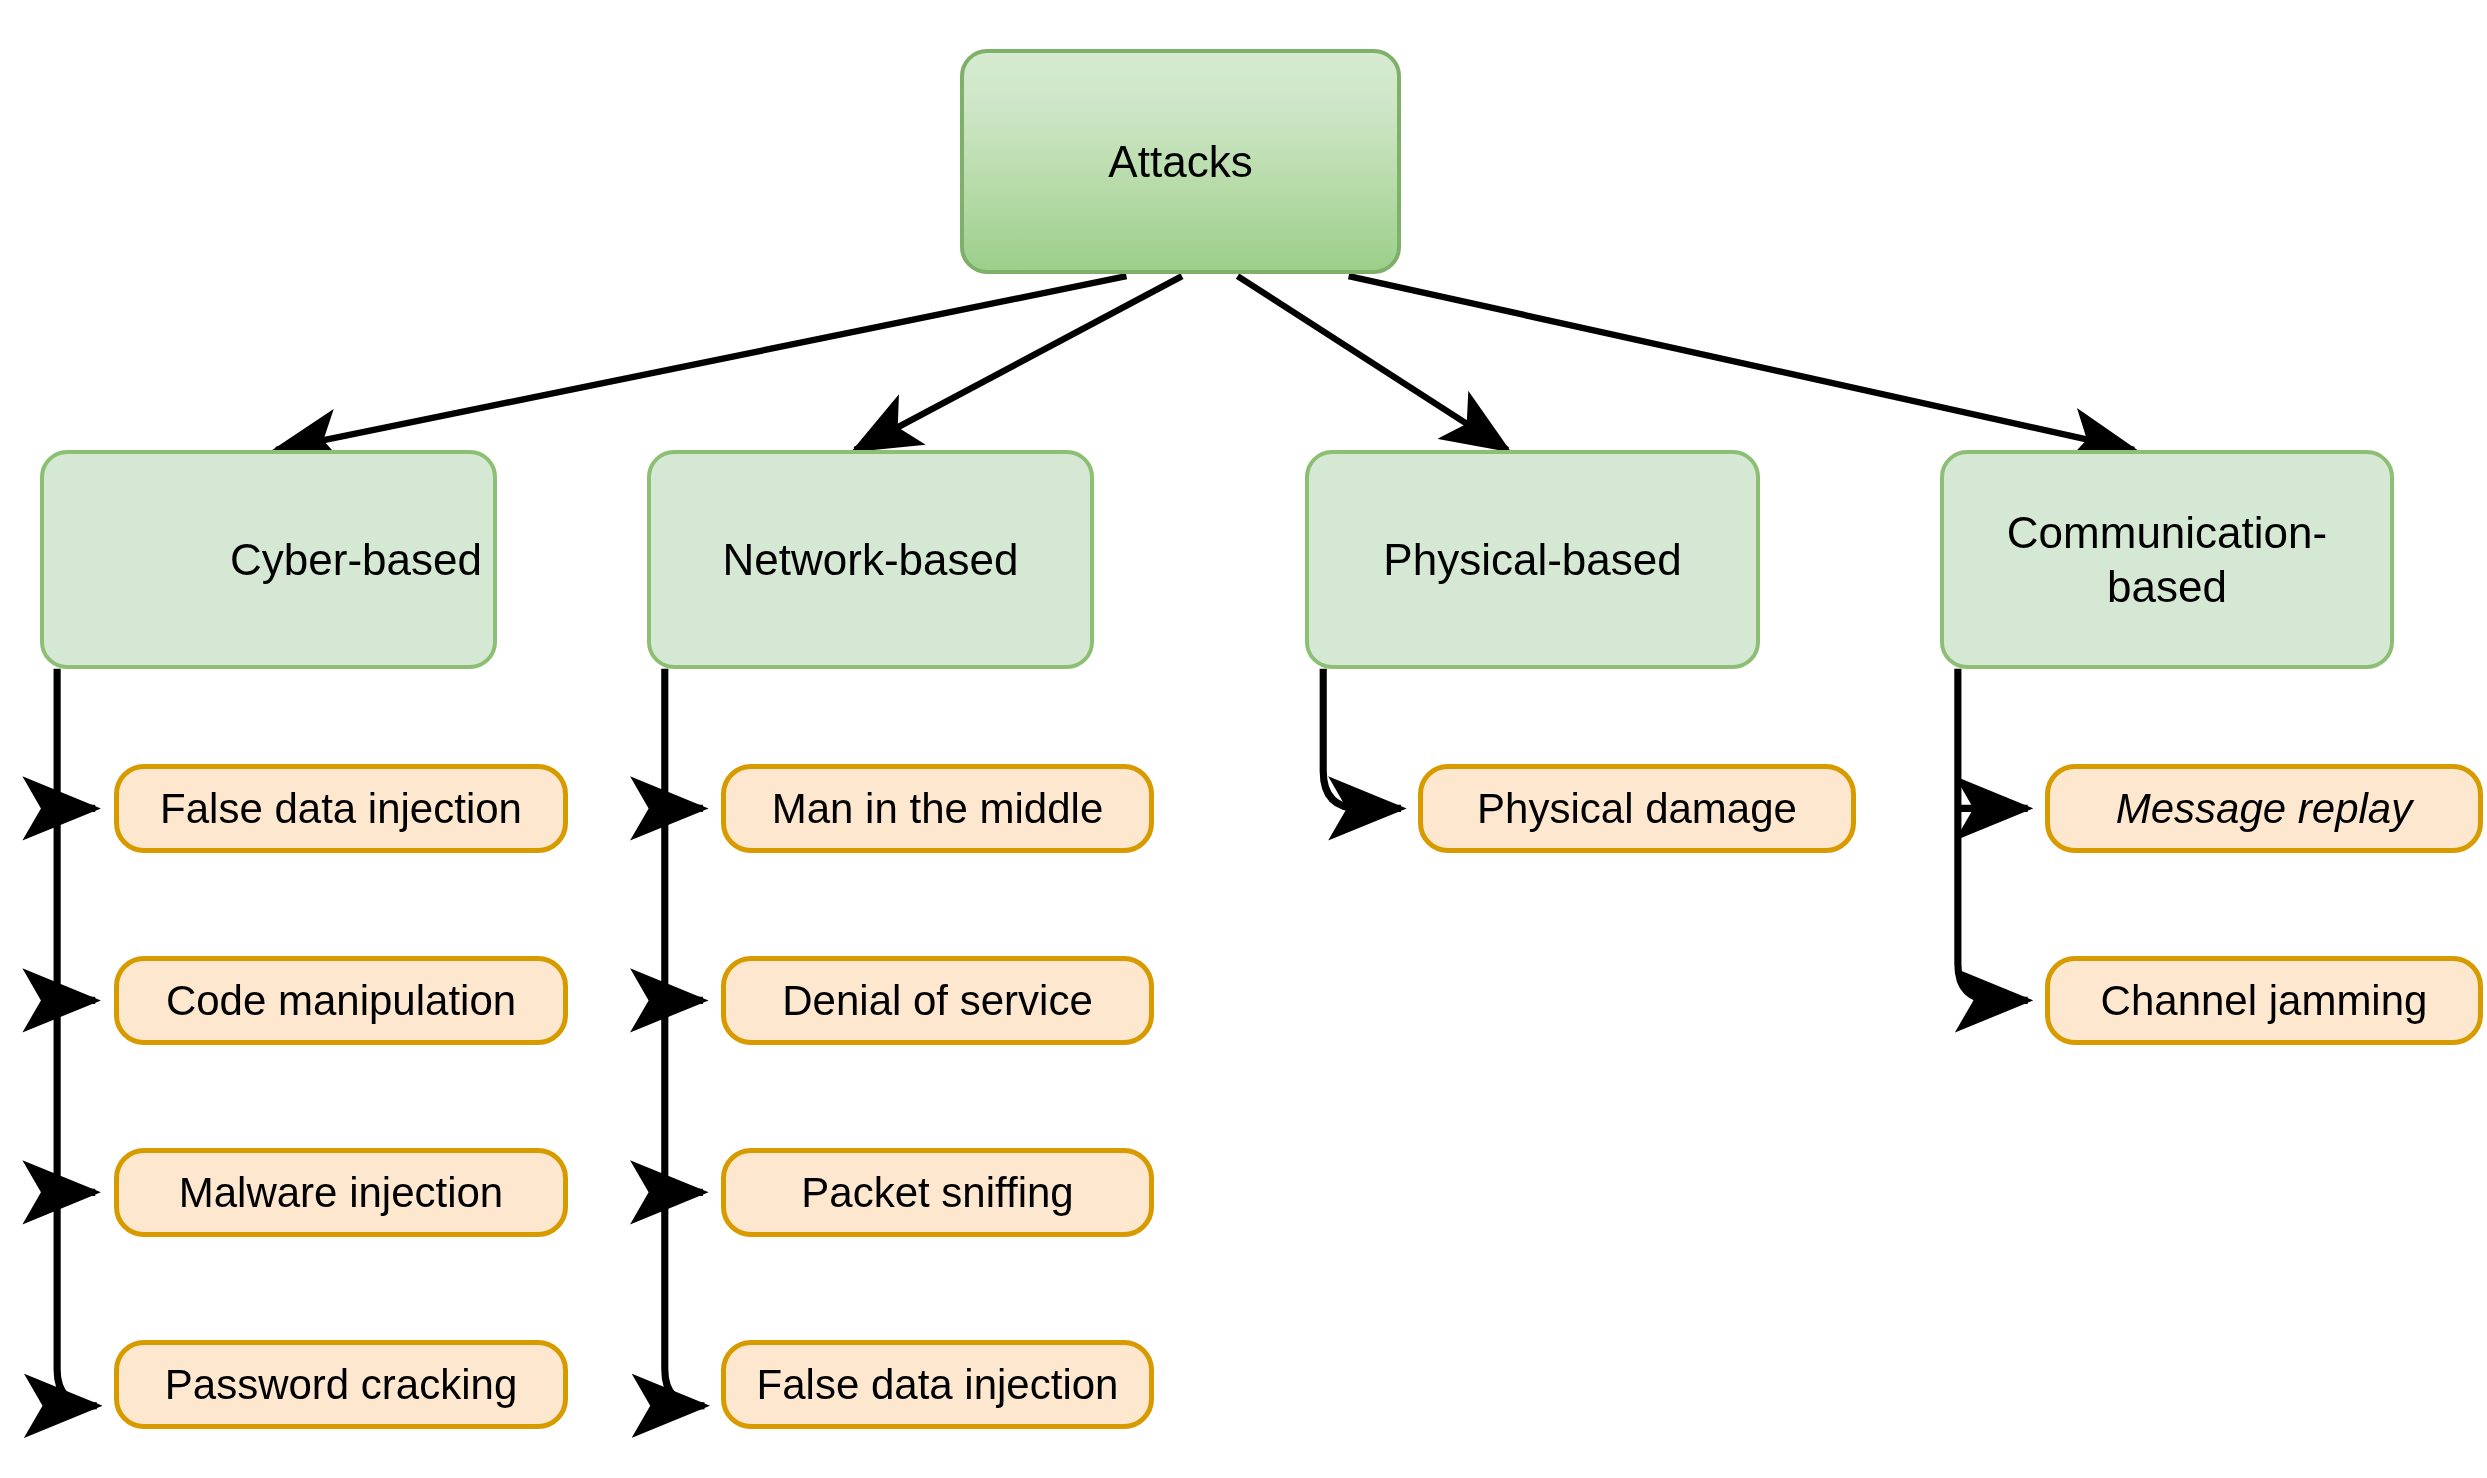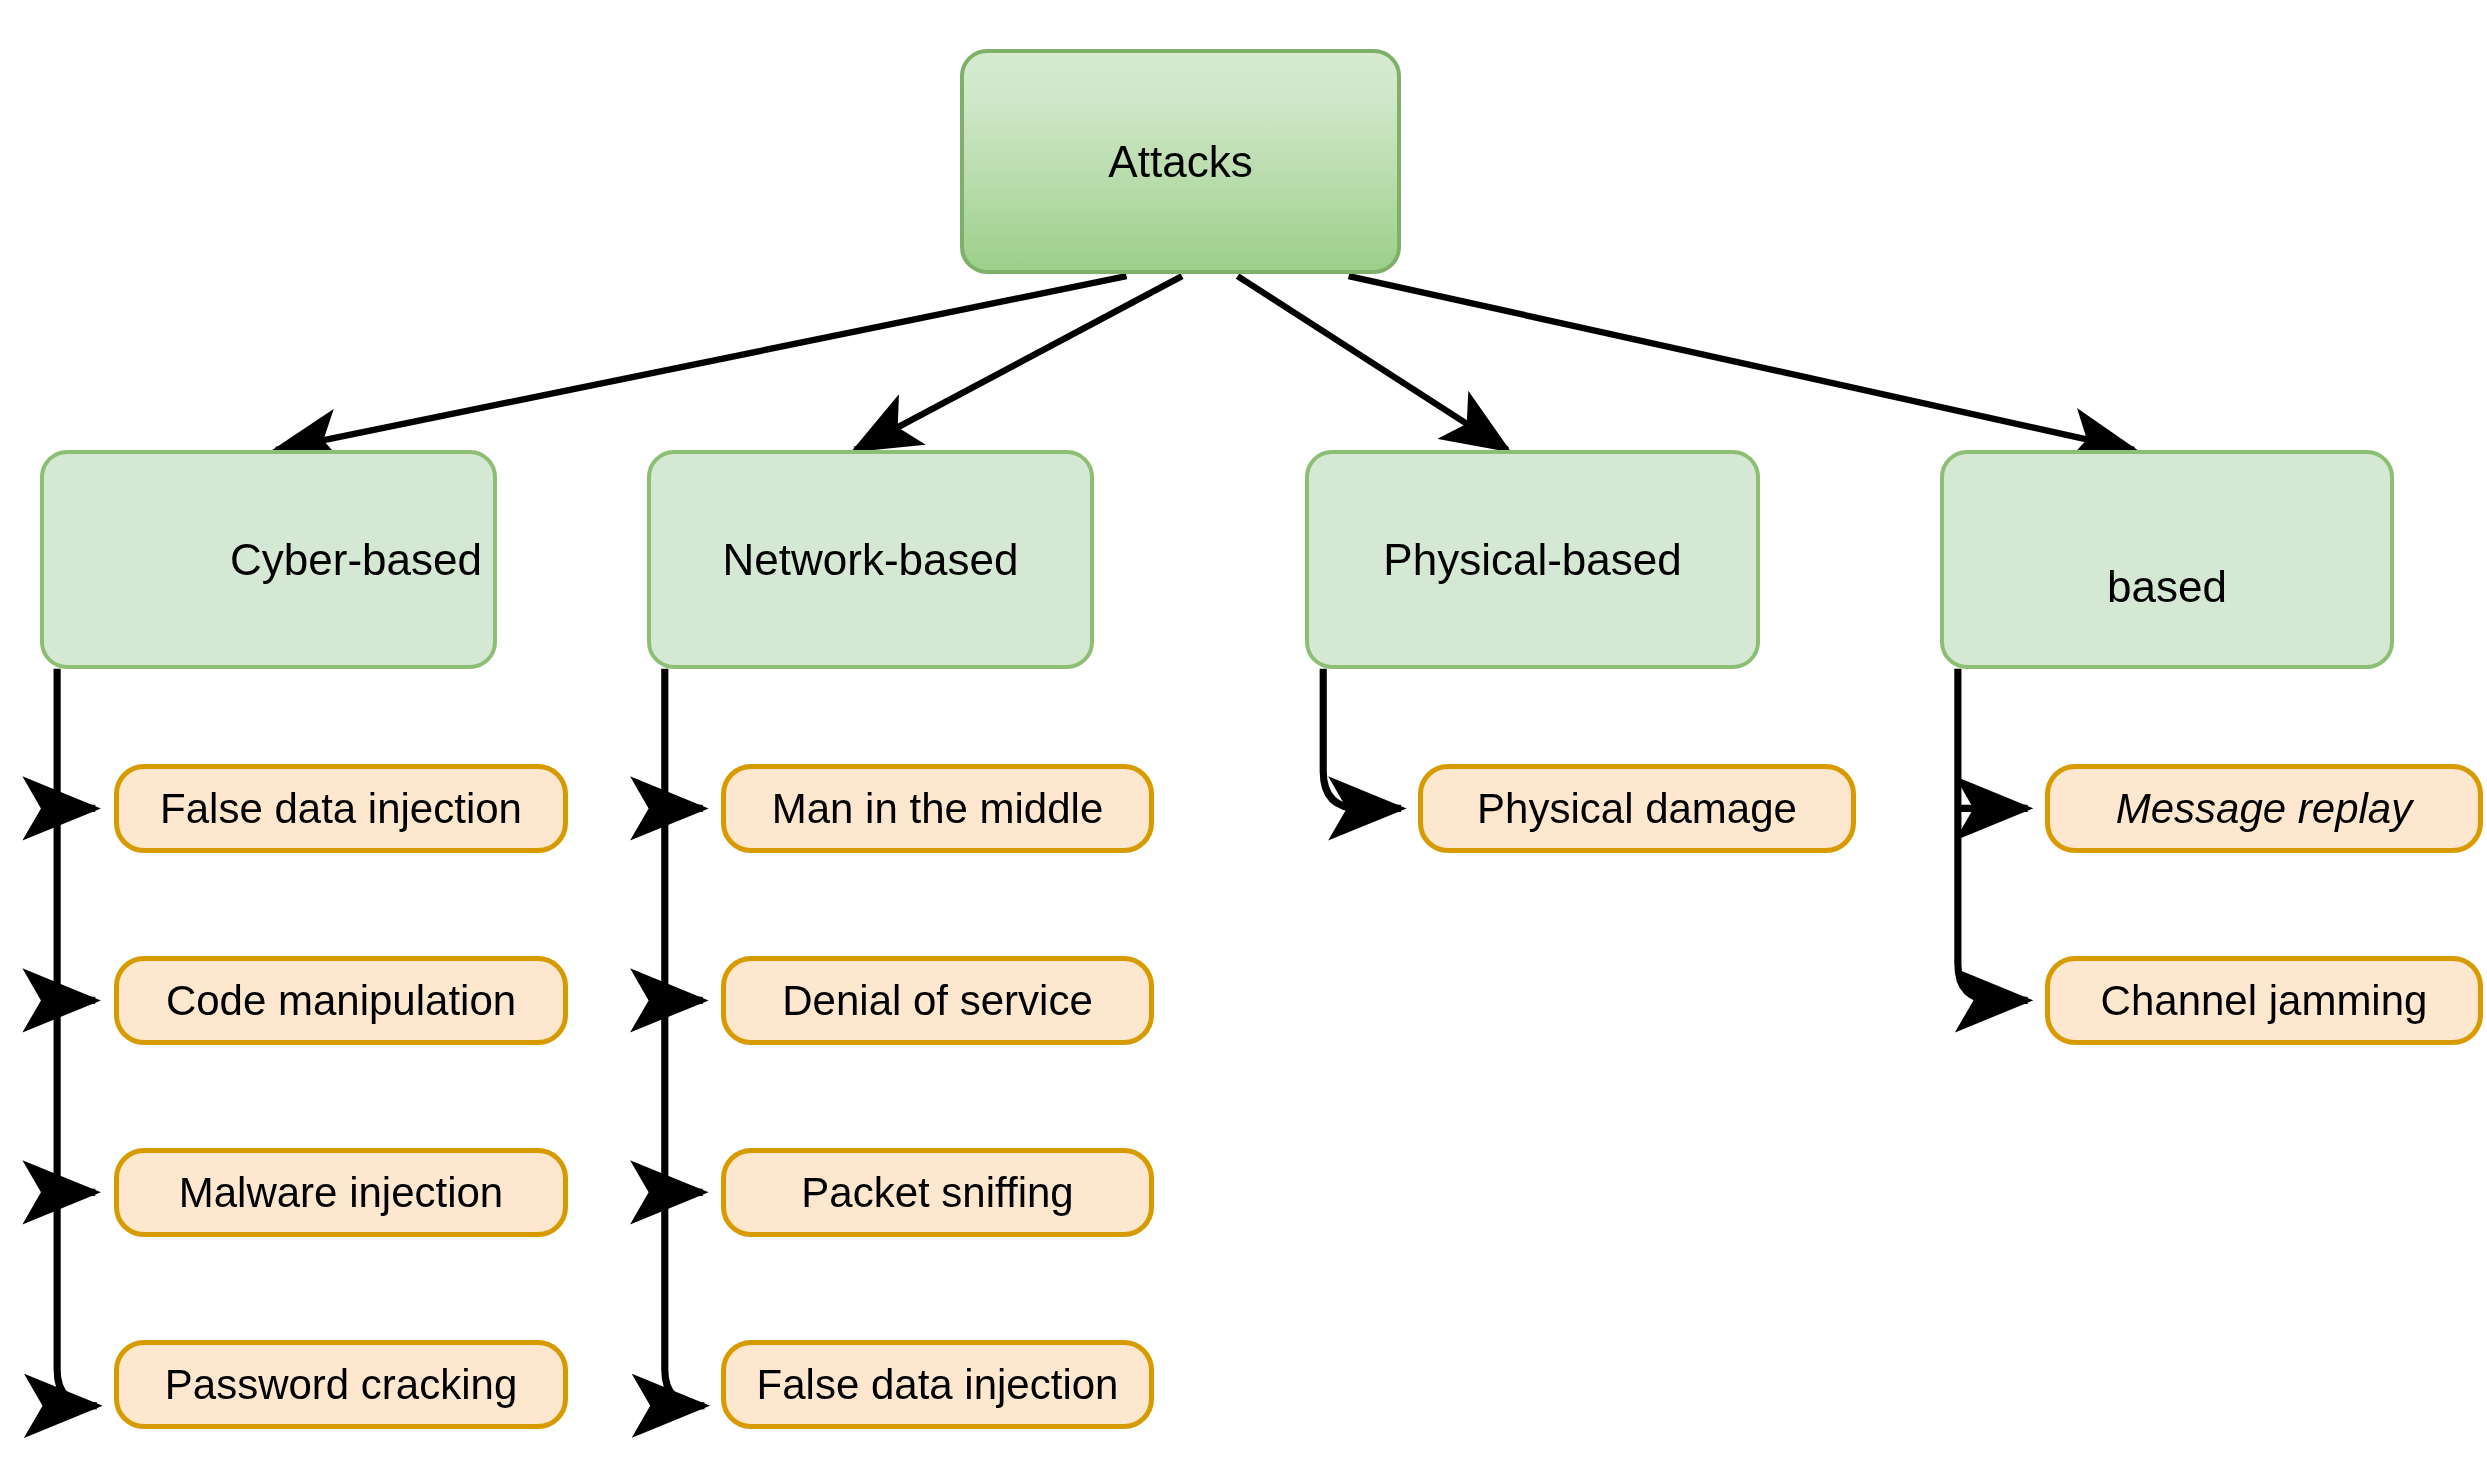--- a/index.html
+++ b/index.html
@@ -134,21 +134,21 @@
 
   <div class="node node-category" style="left:635px; top:450px; width:447px; height:219px;">
     <span class="node-label">Network-based</span>
   </div>
 
   <div class="node node-category" style="left:1293px; top:450px; width:455px; height:219px;">
     <span class="node-label">Physical-based</span>
   </div>
 
   <div class="node node-category" style="left:1928px; top:450px; width:454px; height:219px;">
-    <span class="node-label"><br><span>based</span></span>
+    <span class="node-label"><span>Communication-</span><br><span>based</span></span>
   </div>
 
   <div class="node node-leaf" style="left:102px; top:764px; width:454px; height:89px;">
     <span class="node-label">False data injection</span>
   </div>
 
   <div class="node node-leaf" style="left:102px; top:956px; width:454px; height:89px;align-items:center;">
     <span class="node-label">Code manipulation</span>
   </div>
 

